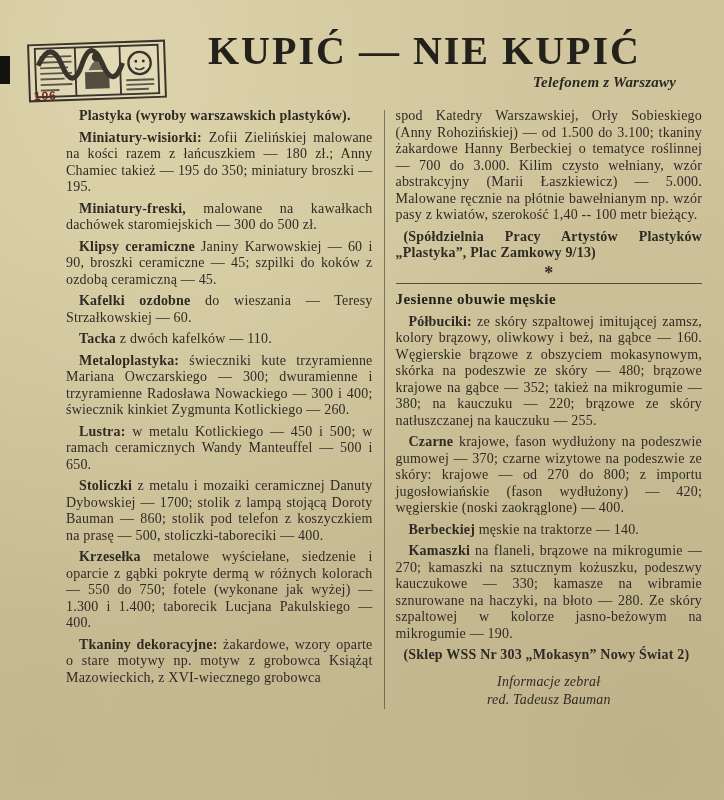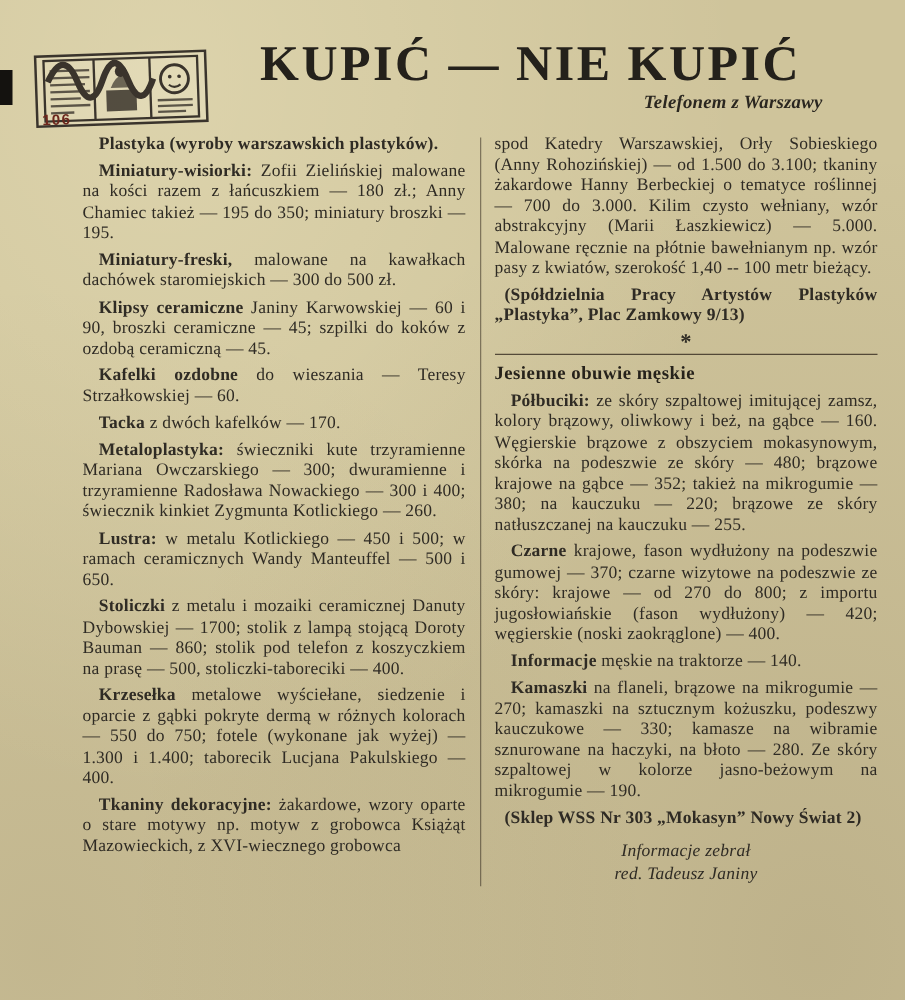--- a/index.html
+++ b/index.html
@@ -38,21 +38,21 @@
     margin:0 0 2px 208px;
     font-family:Liberation Serif, serif;
     font-weight:bold;
     font-size:40px;line-height:42px;
     letter-spacing:2px;
     color:#24211b;
     white-space:nowrap;
   }
   .subtitle{
     text-align:right;
-    padding-right:66px;
+    padding-right:48px;
     font-style:italic;font-weight:bold;
     font-size:15px;line-height:16px;
     color:#2b2720;
   }
   .columns{display:flex;align-items:stretch;padding:8px 22px 0 26px;box-sizing:border-box;margin-left:40px;}
   .col{flex:1 1 0;min-width:0;text-align:justify;}
   .col-rule{width:1px;background:rgba(55,45,33,.55);margin:2px 11px 0 11px;}
   .para{margin:0 0 5px 0;text-indent:13px;}
   .para .lead{font-weight:bold;}
   .no-indent{text-indent:0;}
@@ -99,41 +99,41 @@
   </header>
 
   <div class="columns">
 
     <div class="col">
       <p class="para"><b class="lead">Plastyka (wyroby warszawskich plastyków).</b><span></span></p>
       <p class="para"><b class="lead">Miniatury-wisiorki:</b><span> Zofii Zielińskiej malowane na kości razem z łańcuszkiem — 180 zł.; Anny Chamiec takież — 195 do 350; miniatury broszki — 195.</span></p>
       <p class="para"><b class="lead">Miniatury-freski,</b><span> malowane na kawałkach dachówek staromiejskich — 300 do 500 zł.</span></p>
       <p class="para"><b class="lead">Klipsy ceramiczne</b><span> Janiny Karwowskiej — 60 i 90, broszki ceramiczne — 45; szpilki do koków z ozdobą ceramiczną — 45.</span></p>
       <p class="para"><b class="lead">Kafelki ozdobne</b><span> do wieszania — Teresy Strzałkowskiej — 60.</span></p>
-      <p class="para"><b class="lead">Tacka</b><span> z dwóch kafelków — 170.</span></p>
+      <p class="para"><b class="lead">Tacka</b><span> z dwóch kafelków — 110.</span></p>
       <p class="para"><b class="lead">Metaloplastyka:</b><span> świeczniki kute trzyramienne Mariana Owczarskiego — 300; dwuramienne i trzyramienne Radosława Nowackiego — 300 i 400; świecznik kinkiet Zygmunta Kotlickiego — 260.</span></p>
       <p class="para"><b class="lead">Lustra:</b><span> w metalu Kotlickiego — 450 i 500; w ramach ceramicznych Wandy Manteuffel — 500 i 650.</span></p>
       <p class="para"><b class="lead">Stoliczki</b><span> z metalu i mozaiki ceramicznej Danuty Dybowskiej — 1700; stolik z lampą stojącą Doroty Bauman — 860; stolik pod telefon z koszyczkiem na prasę — 500, stoliczki-taboreciki — 400.</span></p>
       <p class="para"><b class="lead">Krzesełka</b><span> metalowe wyściełane, siedzenie i oparcie z gąbki pokryte dermą w różnych kolorach — 550 do 750; fotele (wykonane jak wyżej) — 1.300 i 1.400; taborecik Lucjana Pakulskiego — 400.</span></p>
       <p class="para"><b class="lead">Tkaniny dekoracyjne:</b><span> żakardowe, wzory oparte o stare motywy np. motyw z grobowca Książąt Mazowieckich, z XVI-wiecznego grobowca</span></p>
     </div>
 
     <div class="col-rule"></div>
 
     <div class="col">
       <p class="para no-indent">spod Katedry Warszawskiej, Orły Sobieskiego (Anny Rohozińskiej) — od 1.500 do 3.100; tkaniny żakardowe Hanny Berbeckiej o tematyce roślinnej — 700 do 3.000. Kilim czysto wełniany, wzór abstrakcyjny (Marii Łaszkiewicz) — 5.000. Malowane ręcznie na płótnie bawełnianym np. wzór pasy z kwiatów, szerokość 1,40 -- 100 metr bieżący.</p>
       <p class="source">(Spółdzielnia Pracy Artystów Plastyków „Plastyka”, Plac Zamkowy 9/13)</p>
       <div class="star">*</div>
       <hr class="rule">
       <h2 class="section-heading">Jesienne obuwie męskie</h2>
       <p class="para"><b class="lead">Półbuciki:</b><span> ze skóry szpaltowej imitującej zamsz, kolory brązowy, oliwkowy i beż, na gąbce — 160. Węgierskie brązowe z obszyciem mokasynowym, skórka na podeszwie ze skóry — 480; brązowe krajowe na gąbce — 352; takież na mikrogumie — 380; na kauczuku — 220; brązowe ze skóry natłuszczanej na kauczuku — 255.</span></p>
       <p class="para"><b class="lead">Czarne</b><span> krajowe, fason wydłużony na podeszwie gumowej — 370; czarne wizytowe na podeszwie ze skóry: krajowe — od 270 do 800; z importu jugosłowiańskie (fason wydłużony) — 420; węgierskie (noski zaokrąglone) — 400.</span></p>
-      <p class="para"><b class="lead">Informacje</b><span> męskie na traktorze — 140.</span></p>
+      <p class="para"><b class="lead">Berbeckiej</b><span> męskie na traktorze — 140.</span></p>
       <p class="para"><b class="lead">Kamaszki</b><span> na flaneli, brązowe na mikrogumie — 270; kamaszki na sztucznym kożuszku, podeszwy kauczukowe — 330; kamasze na wibramie sznurowane na haczyki, na błoto — 280. Ze skóry szpaltowej w kolorze jasno-beżowym na mikrogumie — 190.</span></p>
       <p class="source">(Sklep WSS Nr 303 „Mokasyn” Nowy Świat 2)</p>
       <div class="byline">
         <div>Informacje zebrał</div>
-        <div>red. Tadeusz Janiny</div>
+        <div>red. Tadeusz Bauman</div>
       </div>
     </div>
 
   </div>
 </div>
 
 </body></html>

